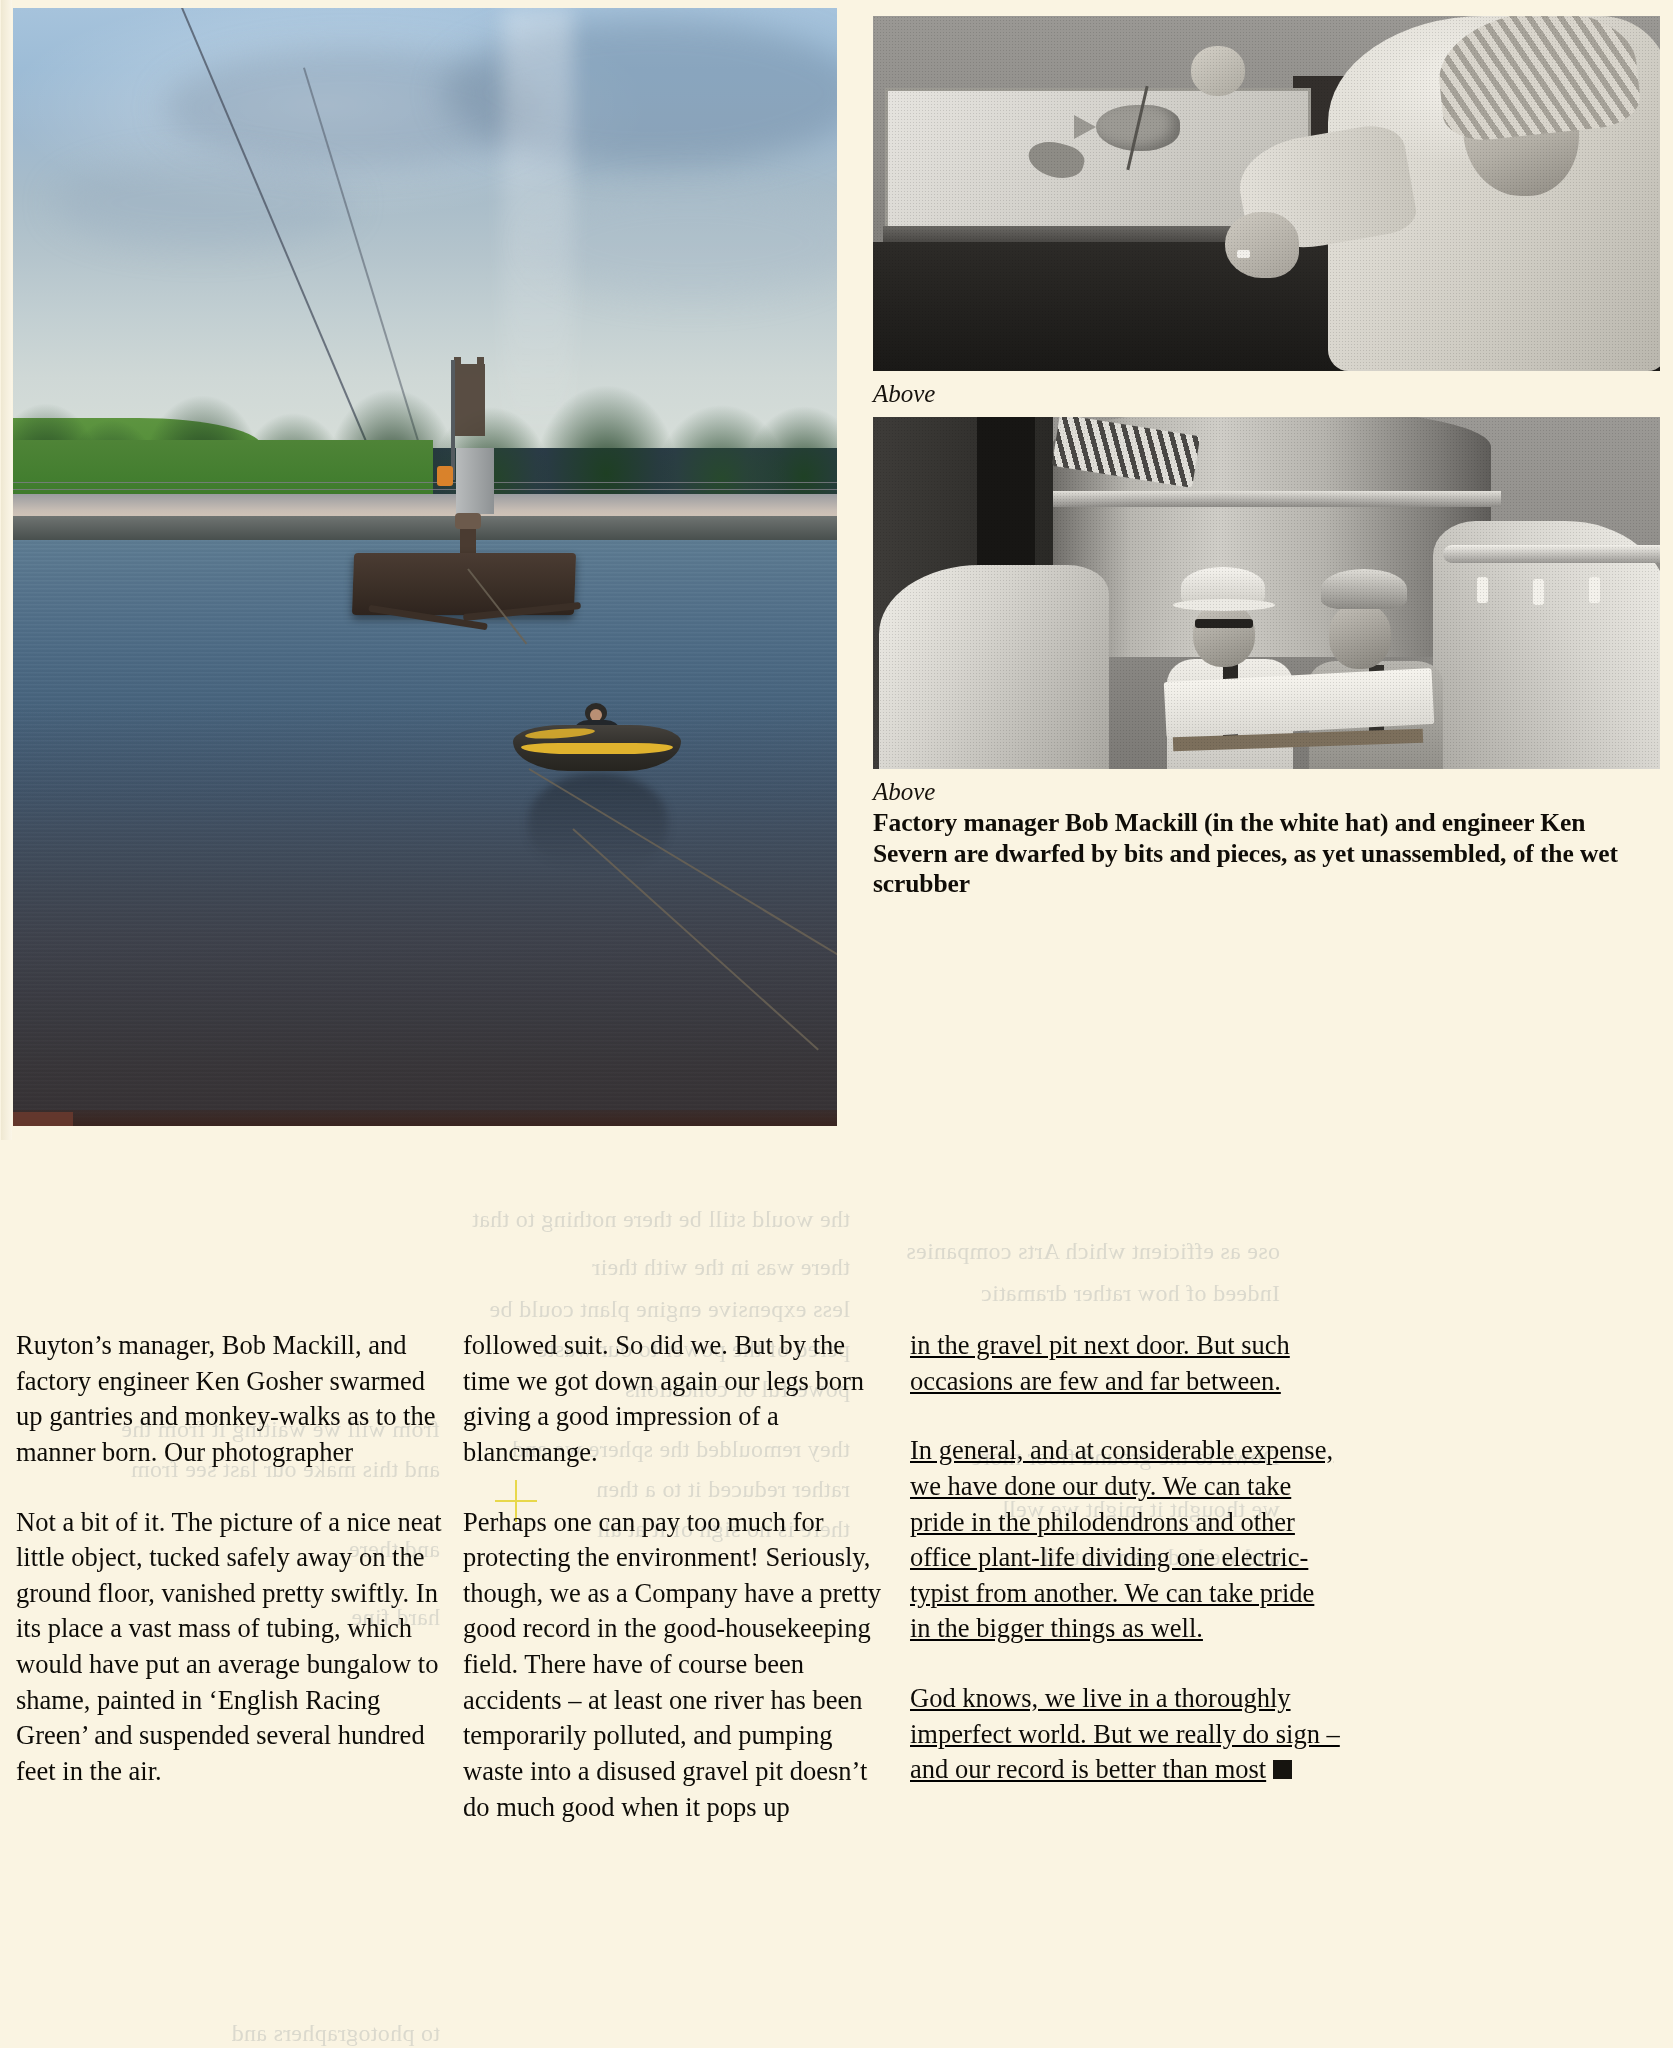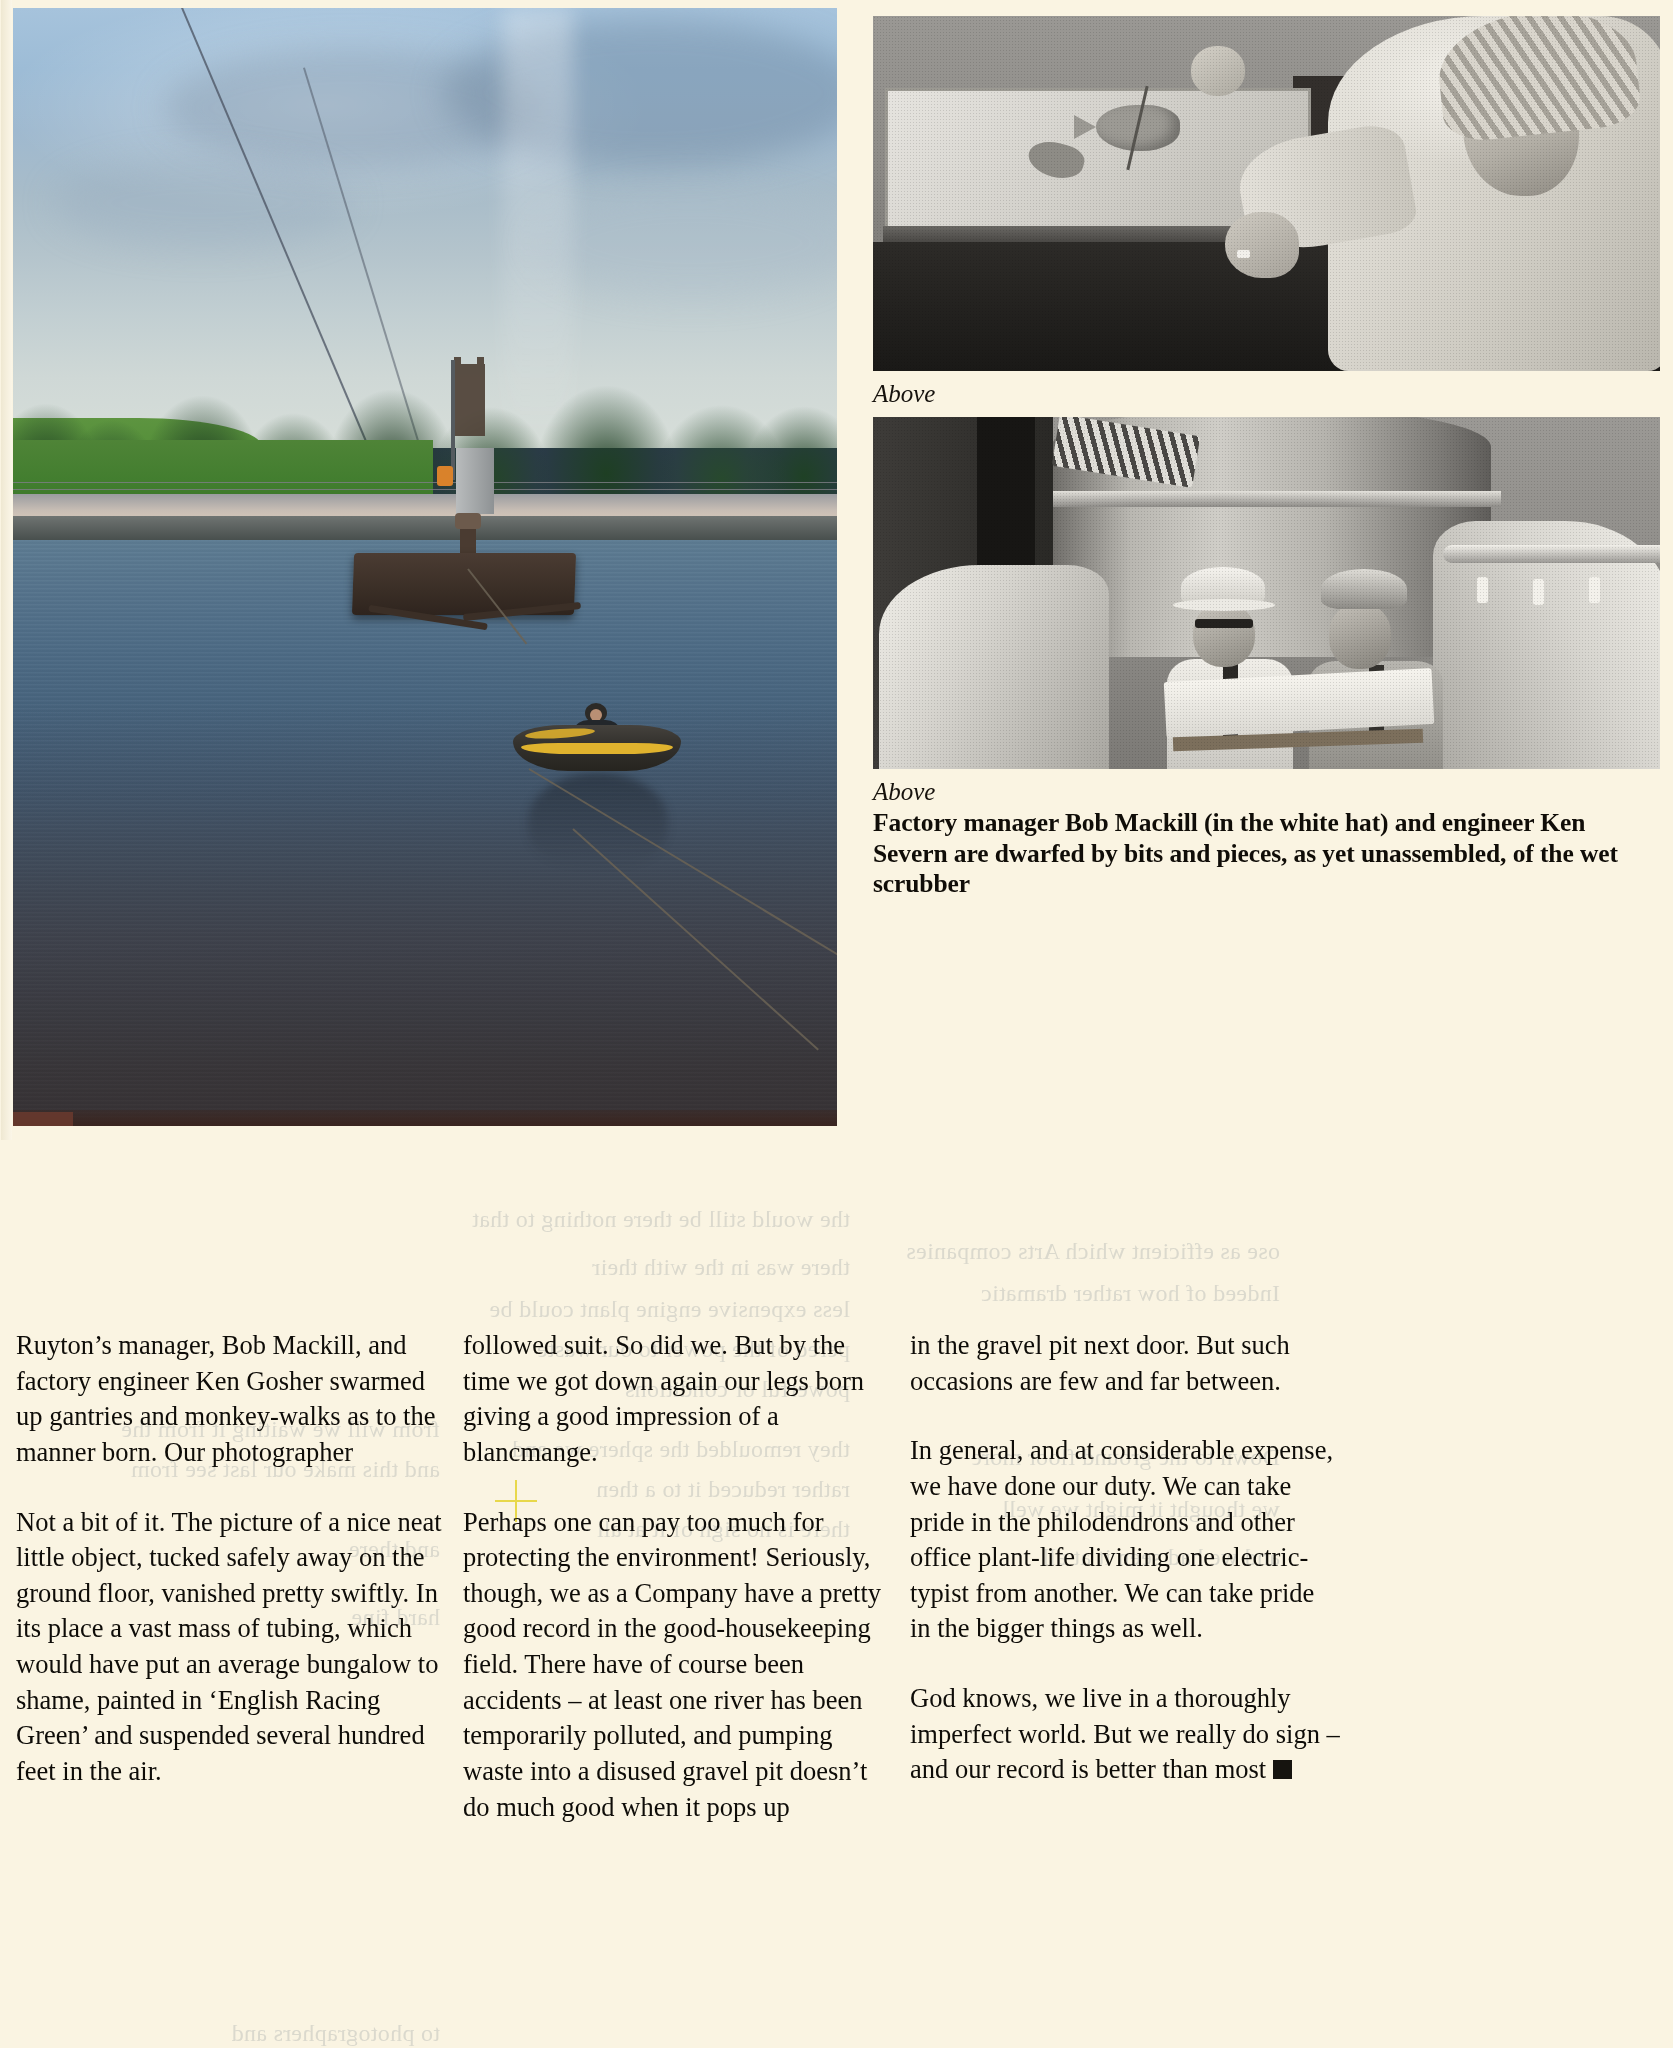--- a/index.html
+++ b/index.html
@@ -623,21 +623,21 @@
     left: 16px;
     top: 148px;
     width: 1644px;
     display: flex;
     gap: 0;
   }
   .col {
     width: 430px;
     margin-right: 17px;
   }
-  .col:last-child { margin-right: 0; }
+  .col:last-child { margin-right: 0; text-decoration: underline; }
   .col p {
     margin: 0 0 34px 0;
     font-size: 26.5px;
     line-height: 1.345;
     color: #0e0c08;
     font-family: "Liberation Serif", "DejaVu Serif", serif;
   }
   .col p:last-child { margin-bottom: 0; }
   .endmark {
     display: inline-block;

